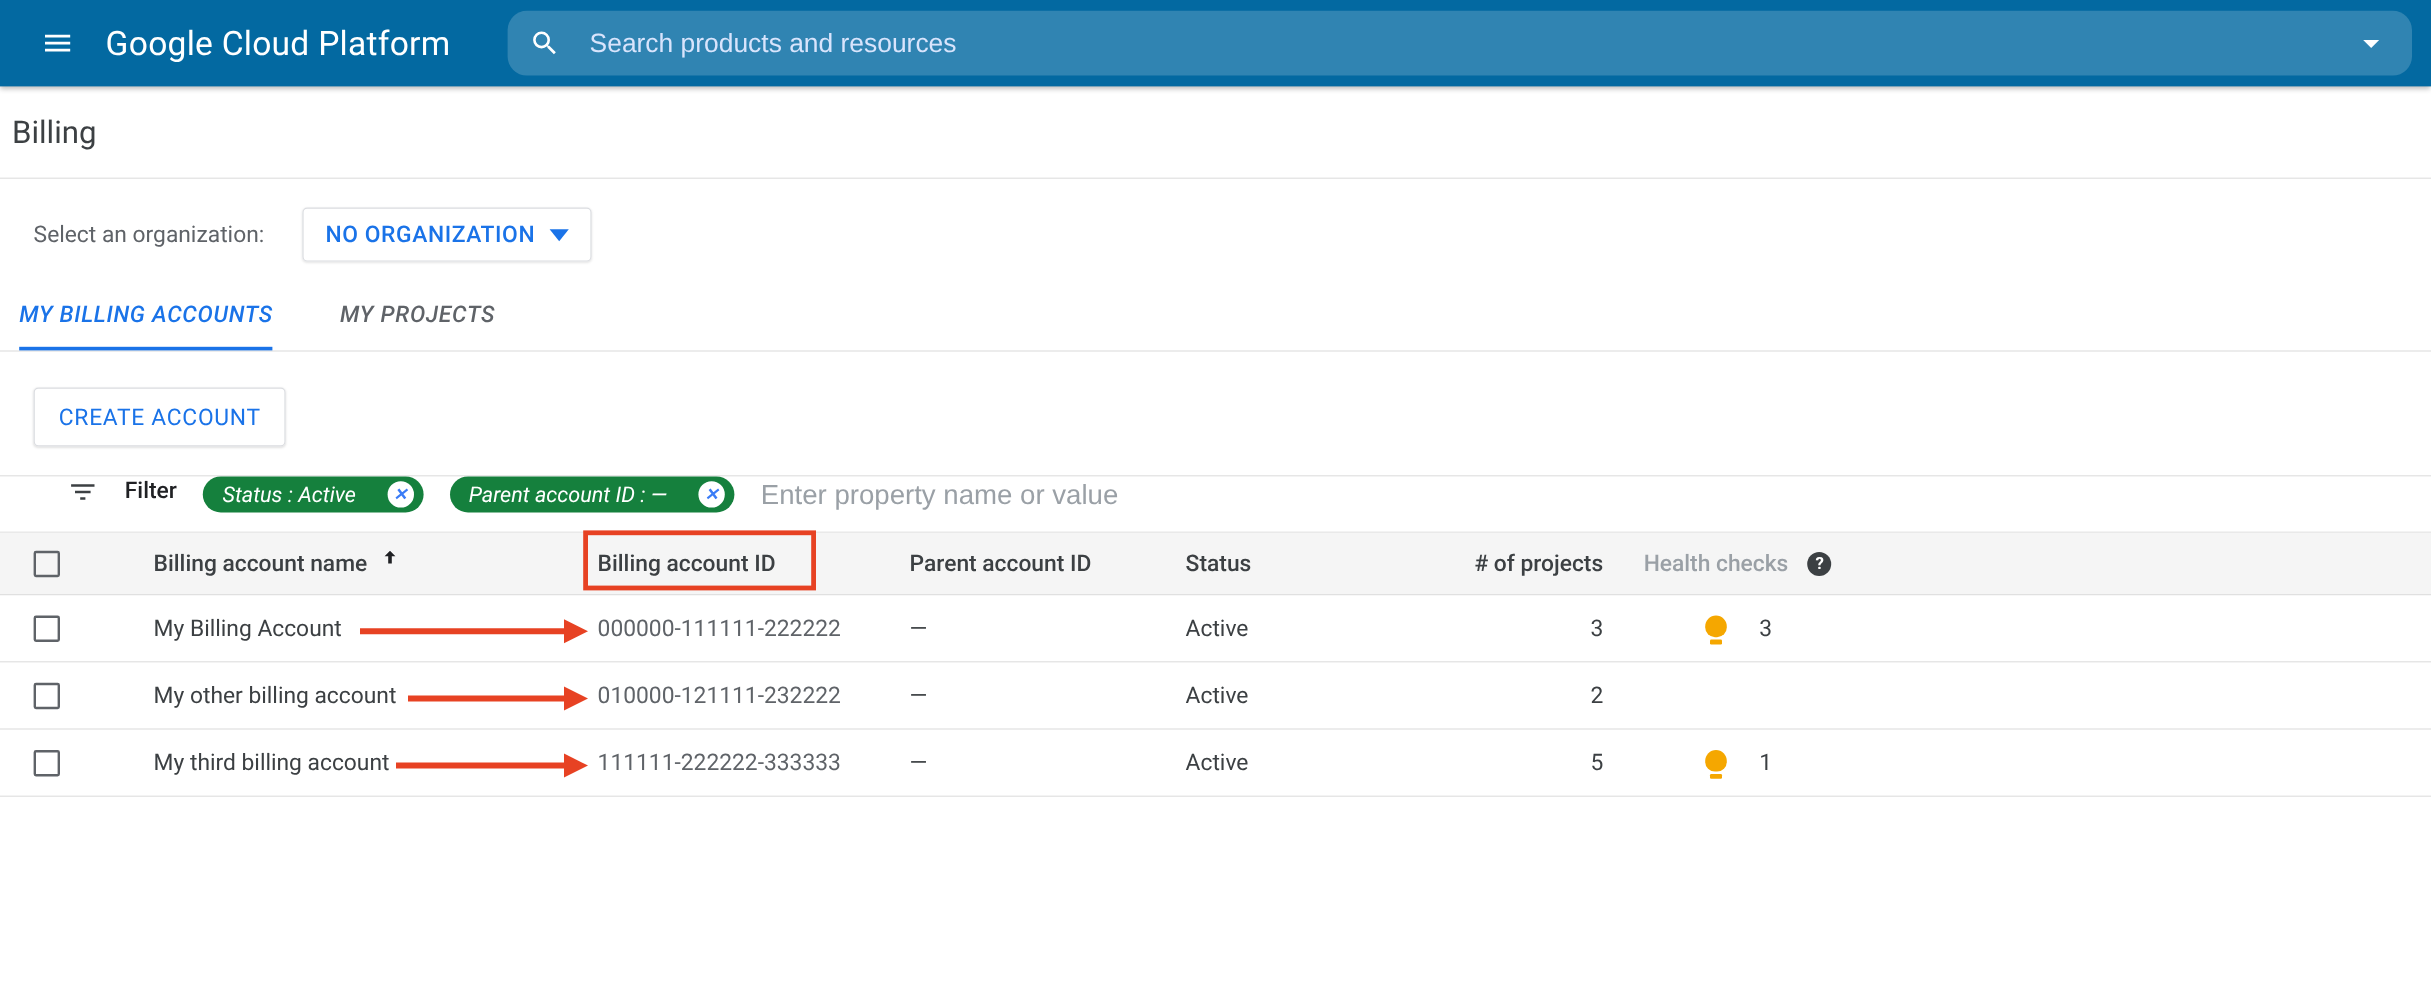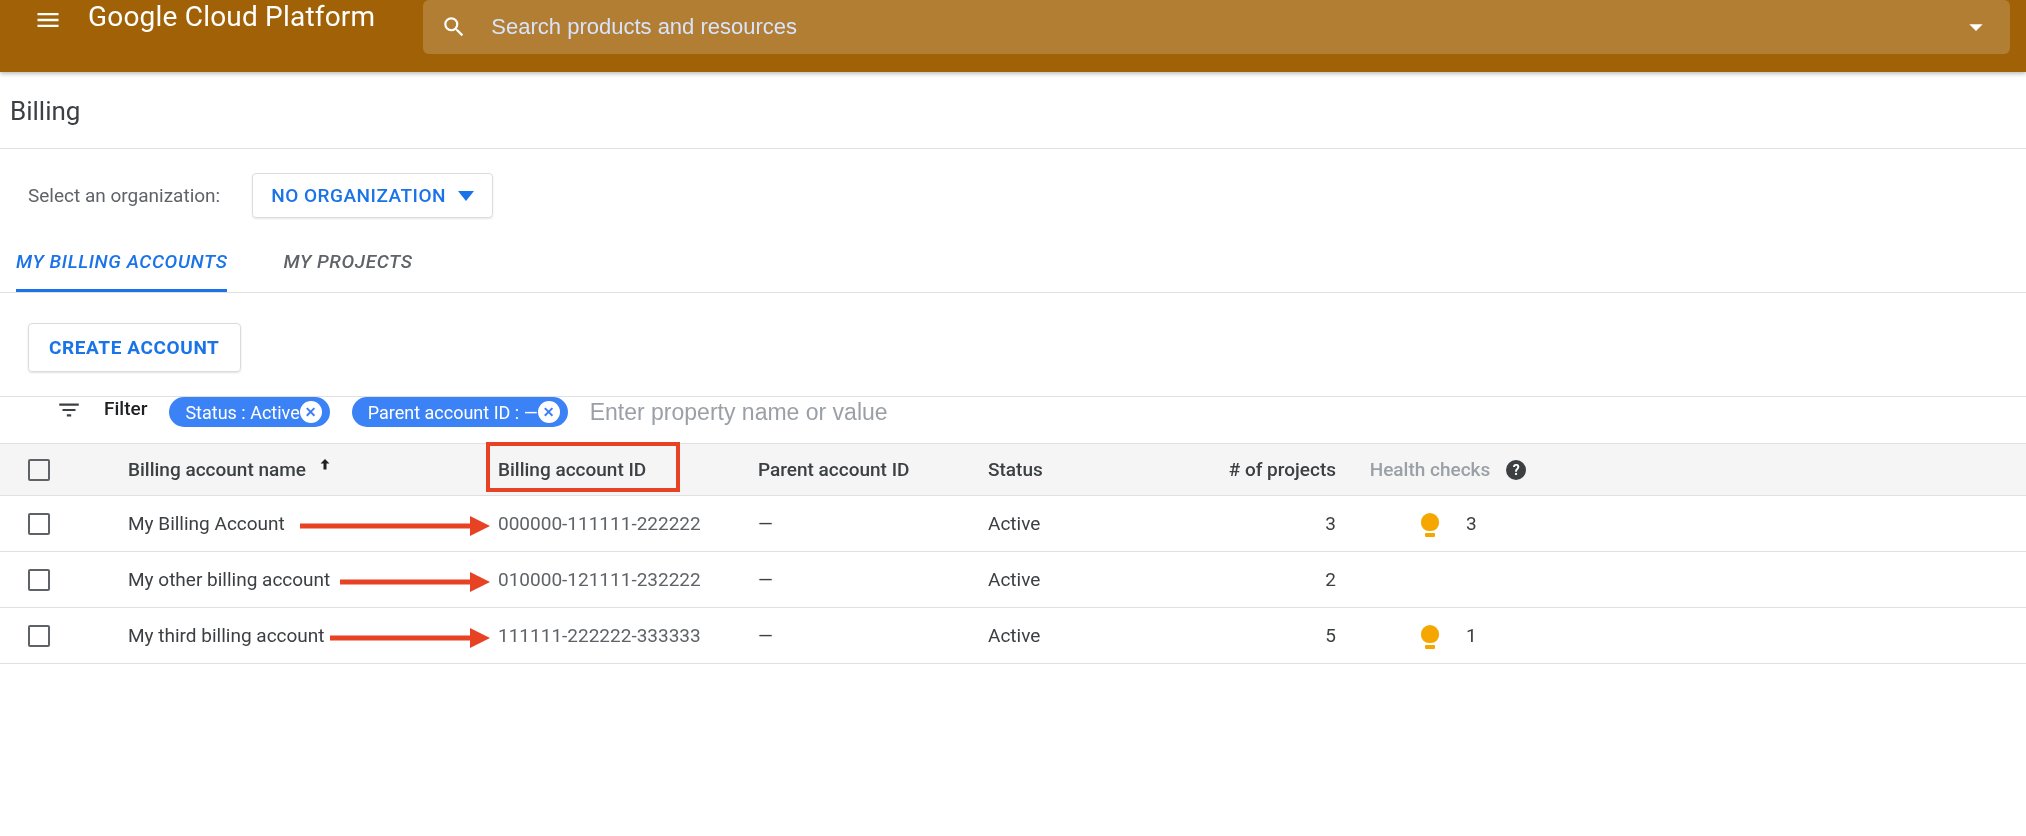--- a/index.html
+++ b/index.html
@@ -8,23 +8,23 @@
     font-family: Roboto, "Helvetica Neue", Arial, sans-serif;
     font-size: 19px;
     color: #3c4043;
     background: #fff;
     -webkit-font-smoothing: antialiased;
   }
 
   
   .topbar {
     height: 72px;
-    background: #a16207;
+    background: #0369a1;
     display: flex;
-    align-items: flex-start;
+    align-items: center;
     padding: 0 16px 0 28px;
     gap: 20px;
     box-shadow: 0 2px 4px rgba(0,0,0,.25);
   }
   .hamburger {
     width: 40px; height: 40px;
     display: flex; align-items: center; justify-content: center;
     cursor: pointer;
   }
   .hamburger svg { width: 28px; height: 28px; fill: #fff; }
@@ -33,21 +33,21 @@
     font-family: "Product Sans", Roboto, Arial, sans-serif;
     font-size: 28px;
     letter-spacing: .2px;
     white-space: nowrap;
     margin-right: 28px;
   }
   .searchbar {
     flex: 1;
     height: 54px;
     background: rgba(255,255,255,.18);
-    border-radius: 6px;
+    border-radius: 16px;
     display: flex;
     align-items: center;
     padding: 0 18px;
     gap: 24px;
   }
   .searchbar .mag { width: 26px; height: 26px; fill: #fff; flex-shrink:0; }
   .searchbar input {
     flex: 1;
     background: transparent;
     border: none;
@@ -110,44 +110,45 @@
   }
   .tab.active { color: #1a73e8; border-bottom-color: #1a73e8; }
 
   .create-row { padding: 30px 28px 24px 28px; }
   .create-btn {
     display: inline-block;
     padding: 12px 20px;
     border: 1px solid #dadce0;
     border-radius: 4px;
     color: #1a73e8;
-    font-weight: 700;
+    font-weight: 400;
     letter-spacing: .6px;
     box-shadow: 0 1px 2px rgba(0,0,0,.12);
     cursor: pointer;
   }
 
   
   .filterbar {
     display: flex;
     gap: 22px;
     padding: 0 0 16px 56px;
     border-bottom: 1px solid #e0e0e0;
   }
   .filterbar .flticon { width: 26px; height: 26px; }
   .filterbar .fltlbl { font-weight: 500; color: #202124; }
   .chip {
     display: inline-flex;
     align-items: center;
-    gap: 0;
-    background: #3b82f6;
+    gap: 26px;
+    background: #15803d;
     color: #fff;
     border-radius: 999px;
     padding: 4px 8px 4px 16px;
     font-size: 18px;
+    font-style: italic;
   }
   .chip .chip-x {
     width: 22px; height: 22px;
     background: #fff;
     border-radius: 50%;
     color: #3a7cf7;
     display: inline-flex;
     align-items: center;
     justify-content: center;
     font-weight: 800;

